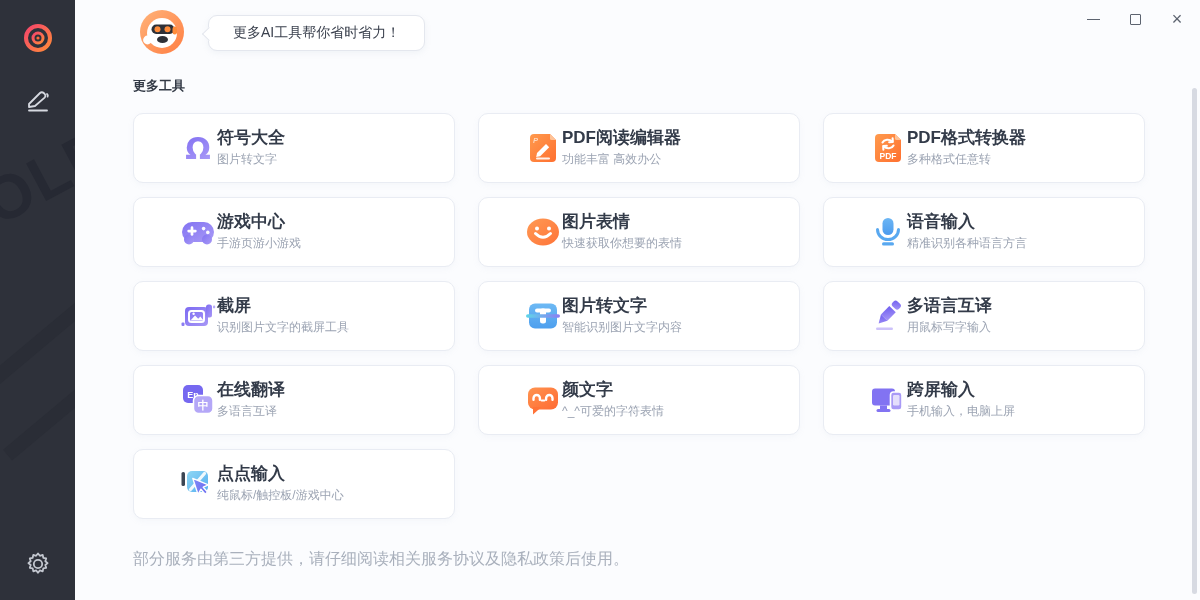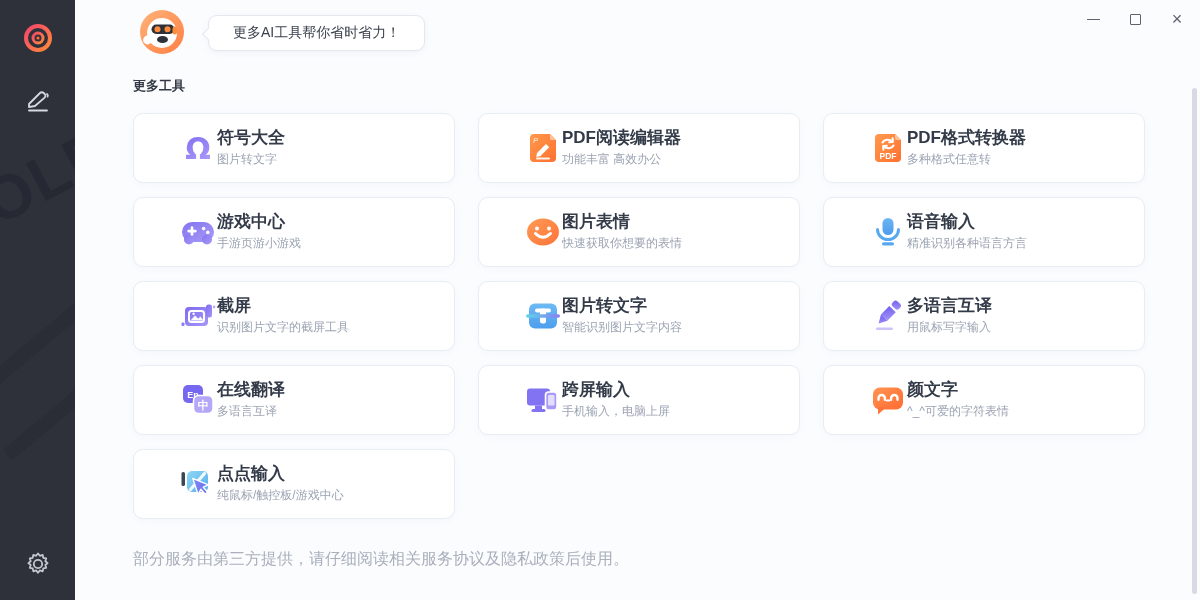--- a/index.html
+++ b/index.html
@@ -333,51 +333,51 @@
           </svg>
         </div>
       <div class="text">
         <div class="title">在线翻译</div>
         <div class="sub">多语言互译</div>
       </div>
     </div>
       <div class="card">
       <div class="icon">
           <svg viewBox="0 0 38 38">
+            <defs>
+              <linearGradient id="g-km" x1="0" y1="0" x2="1" y2="1">
+                <stop offset="0" stop-color="#ff9450"></stop>
+                <stop offset="1" stop-color="#ff6a32"></stop>
+              </linearGradient>
+            </defs>
+            <rect x="4" y="6.5" width="30" height="22" rx="7" fill="url(#g-km)"></rect>
+            <path d="M9 26 v7.5 l8.5 -7.5 z" fill="#ff7338"></path>
+            <path d="M9.5 18.8 v-1.6 a3.2 3.2 0 0 1 6.4 0 v1.6" stroke="#ffffff" stroke-width="2.4" fill="none" stroke-linecap="round"></path>
+            <path d="M22.1 18.8 v-1.6 a3.2 3.2 0 0 1 6.4 0 v1.6" stroke="#ffffff" stroke-width="2.4" fill="none" stroke-linecap="round"></path>
+            <rect x="16.6" y="18.4" width="4.8" height="2.2" rx="1.1" fill="#ffffff"></rect>
+          </svg>
+        </div>
+      <div class="text">
+        <div class="title">颜文字</div>
+        <div class="sub">^_^可爱的字符表情</div>
+      </div>
+    </div>
+      <div class="card">
+      <div class="icon">
+          <svg viewBox="0 0 38 38">
             <rect x="3" y="7.5" width="23" height="17" rx="3" fill="#8273f2"></rect>
             <rect x="11" y="24.5" width="7" height="3.5" fill="#8273f2"></rect>
             <rect x="7.5" y="28" width="14" height="3" rx="1.5" fill="#8273f2"></rect>
             <rect x="21.5" y="11" width="11.5" height="18" rx="3" fill="#a99af6" stroke="#ffffff" stroke-width="1.6"></rect>
             <rect x="24" y="14" width="6.5" height="10.5" rx="1.2" fill="#e4defc"></rect>
           </svg>
         </div>
       <div class="text">
         <div class="title">跨屏输入</div>
         <div class="sub">手机输入，电脑上屏</div>
-      </div>
-    </div>
-      <div class="card">
-      <div class="icon">
-          <svg viewBox="0 0 38 38">
-            <defs>
-              <linearGradient id="g-km" x1="0" y1="0" x2="1" y2="1">
-                <stop offset="0" stop-color="#ff9450"></stop>
-                <stop offset="1" stop-color="#ff6a32"></stop>
-              </linearGradient>
-            </defs>
-            <rect x="4" y="6.5" width="30" height="22" rx="7" fill="url(#g-km)"></rect>
-            <path d="M9 26 v7.5 l8.5 -7.5 z" fill="#ff7338"></path>
-            <path d="M9.5 18.8 v-1.6 a3.2 3.2 0 0 1 6.4 0 v1.6" stroke="#ffffff" stroke-width="2.4" fill="none" stroke-linecap="round"></path>
-            <path d="M22.1 18.8 v-1.6 a3.2 3.2 0 0 1 6.4 0 v1.6" stroke="#ffffff" stroke-width="2.4" fill="none" stroke-linecap="round"></path>
-            <rect x="16.6" y="18.4" width="4.8" height="2.2" rx="1.1" fill="#ffffff"></rect>
-          </svg>
-        </div>
-      <div class="text">
-        <div class="title">颜文字</div>
-        <div class="sub">^_^可爱的字符表情</div>
       </div>
     </div>
       <div class="card">
       <div class="icon">
           <svg viewBox="0 0 38 38">
             <defs>
               <linearGradient id="g-di" x1="0" y1="0" x2="1" y2="1">
                 <stop offset="0" stop-color="#8fd7f4"></stop>
                 <stop offset="1" stop-color="#55aef0"></stop>
               </linearGradient>

